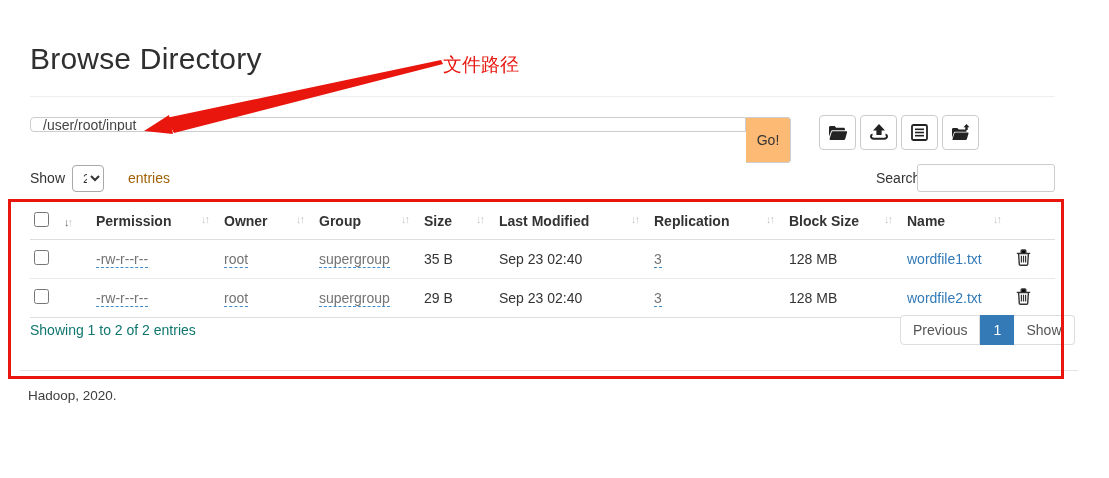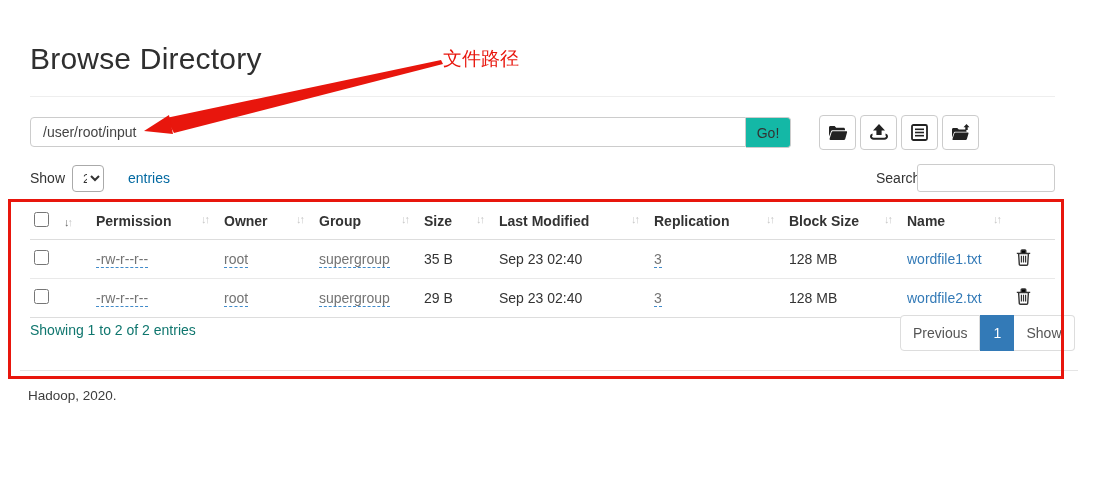--- a/index.html
+++ b/index.html
@@ -9,60 +9,60 @@
     color:#333; font-size:14px;
   }
   .page { position:relative; width:1109px; height:478px; background:#fff; overflow:hidden; }
 
   .title { position:absolute; left:30px; top:42px; font-size:30px; font-weight:400; color:#2f2f2f; letter-spacing:.2px;text-align:right; }
   .rule-top { position:absolute; left:30px; top:96px; width:1025px; border-top:1px solid #eee; }
 
   
   .pathbar { position:absolute; left:30px; top:117px; display:flex; }
   .path-input {
-    width:716px; height:30px; border:1px solid #ccc; border-right:1px solid #ccc;
+    width:716px; height:15px; border:1px solid #ccc; border-right:1px solid #ccc;
     border-radius:4px 0 0 4px; padding:0 12px; font-size:14px; color:#444; outline:none;
     font-family:"Liberation Sans",sans-serif;
   }
   .go-btn {
-    width:45px; height:31px; border:1px solid #ccc; border-left:none; background:#14b8a6;
+    width:45px; height:46px; border:1px solid #ccc; border-left:none; background:#fdba74;
     border-radius:0 4px 4px 0; font-size:14px; color:#333; cursor:pointer;
     font-family:"Liberation Sans",sans-serif;
   }
 
   
   .toolbar { position:absolute; left:819px; top:115px; display:flex; gap:4px; }
   .tool-btn {
     width:37px; height:35px; background:#fff; border:1px solid #ccc; border-radius:4px;
     display:flex; align-items:center; justify-content:center; cursor:pointer; padding:0;
   }
   .tool-btn svg { display:block; }
 
   
   .show-label  { position:absolute; left:30px;  top:170px; color:#333; }
   .page-select {
     position:absolute; left:72px; top:165px; width:32px; height:27px;
     border:1px solid #aaa; border-radius:4px; background:#fff; font-size:13px; color:#333;
     padding-left:6px; font-family:"Liberation Sans",sans-serif;
   }
-  .entries-label { position:absolute; left:128px; top:170px; color:#0369a1; }
+  .entries-label { position:absolute; left:128px; top:170px; color:#a16207; }
   .search-label  { position:absolute; left:876px; top:170px; color:#333; }
   .search-input  {
     position:absolute; left:917px; top:164px; width:138px; height:28px;
     border:1px solid #ccc; border-radius:3px; padding:0 8px; outline:none;
     font-family:"Liberation Sans",sans-serif;
   }
 
   
   .red-box {
     position:absolute; left:8px; top:199px; width:1056px; height:180px;
     border:3px solid var(--annotation-red,#e8160d); pointer-events:none; z-index:5;
   }
   .annotation-label {
-    position:absolute; left:443px; top:46px; font-size:19px;
+    position:absolute; left:443px; top:52px; font-size:19px;
     color:var(--annotation-red,#e8160d); z-index:6; pointer-events:none;
   }
   .arrow-overlay { position:absolute; left:0; top:0; width:1109px; height:478px; pointer-events:none; z-index:6; }
 
   
   .dir-table { position:absolute; left:30px; top:203px; width:1025px; border-collapse:collapse; table-layout:fixed; }
   .dir-table th, .dir-table td { padding:9px 6px 9px 4px; text-align:left; font-size:14px; vertical-align:middle; }
   .dir-table thead th { font-weight:bold; color:#333; border-bottom:1px solid #ddd; cursor:pointer; }
   .dir-table tbody tr { border-bottom:1px solid #e9e9e9; }
   .dir-table tbody tr:last-child { border-bottom:1px solid #ddd; }
@@ -72,21 +72,21 @@
   .editable { color:#737373; text-decoration:none; border-bottom:1px dashed #418bca; cursor:pointer; }
   .file-link { color:var(--link-blue,#337ab7); text-decoration:none; cursor:pointer; }
   .trash-btn { background:none; border:none; cursor:pointer; padding:0; }
   input[type=checkbox] { width:15px; height:15px; accent-color:#fff; }
 
   .summary { position:absolute; left:30px; top:322px; color:#0f766e; }
 
   
   .pagination { position:absolute; top:315px; left:900px; display:flex; z-index:1; }
   .page-btn {
-    height:36px; padding:0 12px; background:#fff; border:1px solid #ddd; color:#555;
+    height:30px; padding:0 12px; background:#fff; border:1px solid #ddd; color:#555;
     font-size:14px; display:flex; align-items:center; cursor:pointer;
     font-family:"Liberation Sans",sans-serif;
   }
   .page-btn.prev { border-radius:4px 0 0 4px; }
   .page-btn.next { border-radius:0 4px 4px 0; border-left:none; }
   .page-btn.active {
     background:var(--active-page-bg,#337ab7); border-color:var(--active-page-bg,#337ab7);
     color:#fff; width:34px; justify-content:center; padding:0;
   }
   .rule-bottom { position:absolute; left:20px; top:370px; width:1058px; border-top:1px solid #e5e5e5; }

